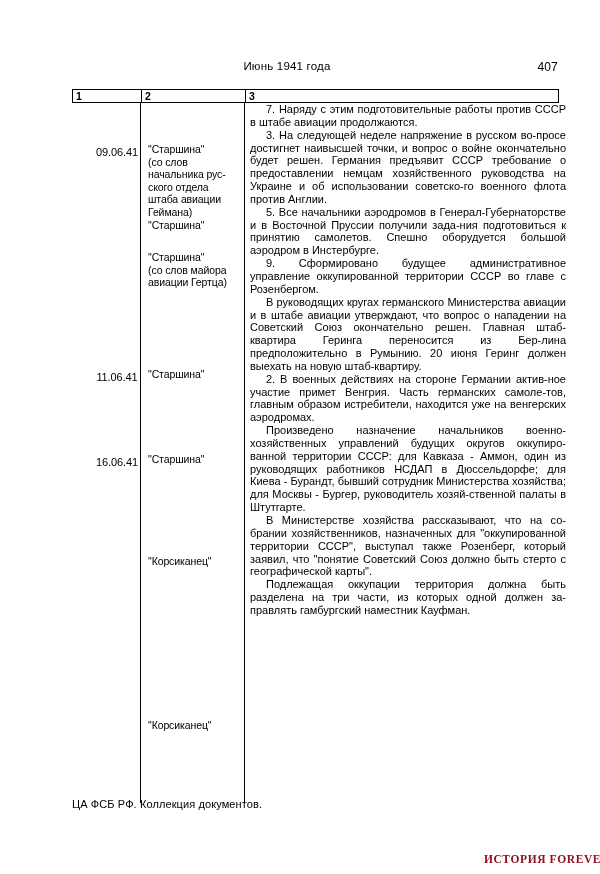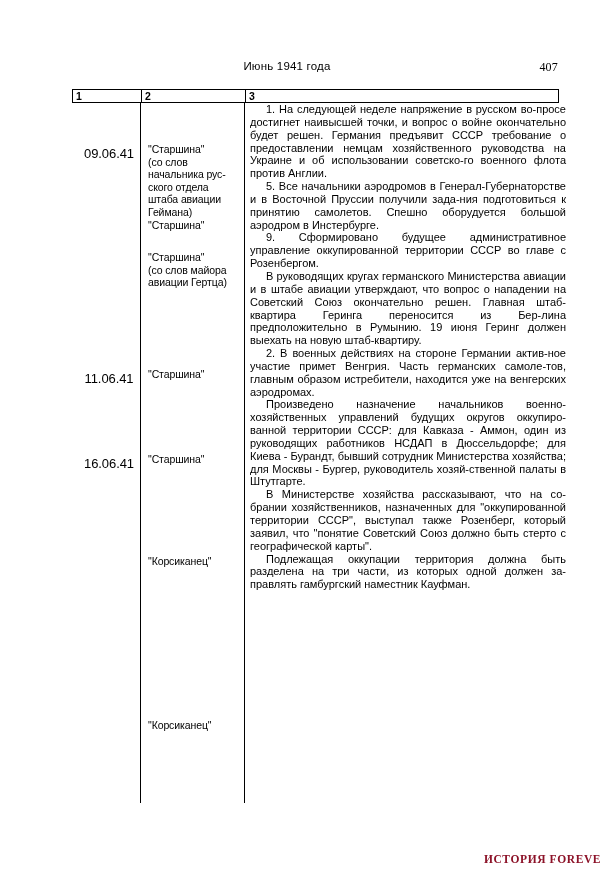--- a/index.html
+++ b/index.html
@@ -42,21 +42,20 @@
     font-size: 11.5px;
     letter-spacing: 0.2px;
     white-space: nowrap;
   }
   .running-head .rh-folio {
     position: absolute;
     right: 0;
     top: 0;
     font-size: 12px;
     letter-spacing: 0.2px;
-    font-family: Liberation Serif, serif;
   }
 
   
   .doc-table {
     position: absolute;
     left: 62px;
     top: 89px;
     width: 487px;
   }
 
@@ -90,24 +89,24 @@
     top: 0;
     width: 0;
     height: 700px;
     border-left: 1.2px solid #000;
   }
   .vrule-a { left: 68px; }
   .vrule-b { left: 172px; }
 
   .col-date {
     position: absolute;
-    left: 4px;
+    left: 12px;
     width: 66px;
     text-align: center;
-    font-size: 13px;
+    font-size: 11px;
     letter-spacing: -0.1px;
   }
   .col-src {
     position: absolute;
     left: 76px;
     width: 92px;
     font-size: 10.5px;
     line-height: 12.6px;
     letter-spacing: -0.1px;
   }
@@ -186,29 +185,31 @@
           <div class="col-src" style="top: 148px; white-space: pre-line;">"Старшина"
 (со слов майора
 авиации Гертца)</div>
           <div class="col-src" style="top: 265px; white-space: pre-line;">"Старшина"</div>
           <div class="col-src" style="top: 350px; white-space: pre-line;">"Старшина"</div>
           <div class="col-src" style="top: 452px; white-space: pre-line;">"Корсиканец"</div>
           <div class="col-src" style="top: 616px; white-space: pre-line;">"Корсиканец"</div>
         </div>
 
       <div class="col-body" id="body-col">
-          <p>1. На следующей неделе напряжение в русском во-просе достигнет наивысшей точки, и вопрос о войне окончательно будет решен. Германия предъявит СССР требование о предоставлении немцам хозяйственного руководства на Украине и об использовании советско-го военного флота против Англии.</p>
+          <p>7. Наряду с этим подготовительные работы против СССР в штабе авиации продолжаются.</p>
+          <p>3. На следующей неделе напряжение в русском во-просе достигнет наивысшей точки, и вопрос о войне окончательно будет решен. Германия предъявит СССР требование о предоставлении немцам хозяйственного руководства на Украине и об использовании советско-го военного флота против Англии.</p>
           <p>5. Все начальники аэродромов в Генерал-Губернаторстве и в Восточной Пруссии получили зада-ния подготовиться к принятию самолетов. Спешно оборудуется большой аэродром в Инстербурге.</p>
           <p>9. Сформировано будущее административное управление оккупированной территории СССР во главе с Розенбергом.</p>
-          <p>В руководящих кругах германского Министерства авиации и в штабе авиации утверждают, что вопрос о нападении на Советский Союз окончательно решен. Главная штаб-квартира Геринга переносится из Бер-лина предположительно в Румынию. 19 июня Геринг должен выехать на новую штаб-квартиру.</p>
+          <p>В руководящих кругах германского Министерства авиации и в штабе авиации утверждают, что вопрос о нападении на Советский Союз окончательно решен. Главная штаб-квартира Геринга переносится из Бер-лина предположительно в Румынию. 20 июня Геринг должен выехать на новую штаб-квартиру.</p>
           <p>2. В военных действиях на стороне Германии актив-ное участие примет Венгрия. Часть германских самоле-тов, главным образом истребители, находится уже на венгерских аэродромах.</p>
           <p>Произведено назначение начальников военно-хозяйственных управлений будущих округов оккупиро-ванной территории СССР: для Кавказа - Аммон, один из руководящих работников НСДАП в Дюссельдорфе; для Киева - Бурандт, бывший сотрудник Министерства хозяйства; для Москвы - Бургер, руководитель хозяй-ственной палаты в Штутгарте.</p>
           <p>В Министерстве хозяйства рассказывают, что на со-брании хозяйственников, назначенных для "оккупированной территории СССР", выступал также Розенберг, который заявил, что "понятие Советский Союз должно быть стерто с географической карты".</p>
           <p>Подлежащая оккупации территория должна быть разделена на три части, из которых одной должен за-правлять гамбургский наместник Кауфман.</p>
         </div>
     </div>
 
   </div>
 
+  <div class="archive-ref">ЦА ФСБ РФ. Коллекция документов.</div>
 
   <div class="watermark" style="color: rgb(140, 18, 40);">История Forever</div>
 
 </div>
 
 </body></html>

